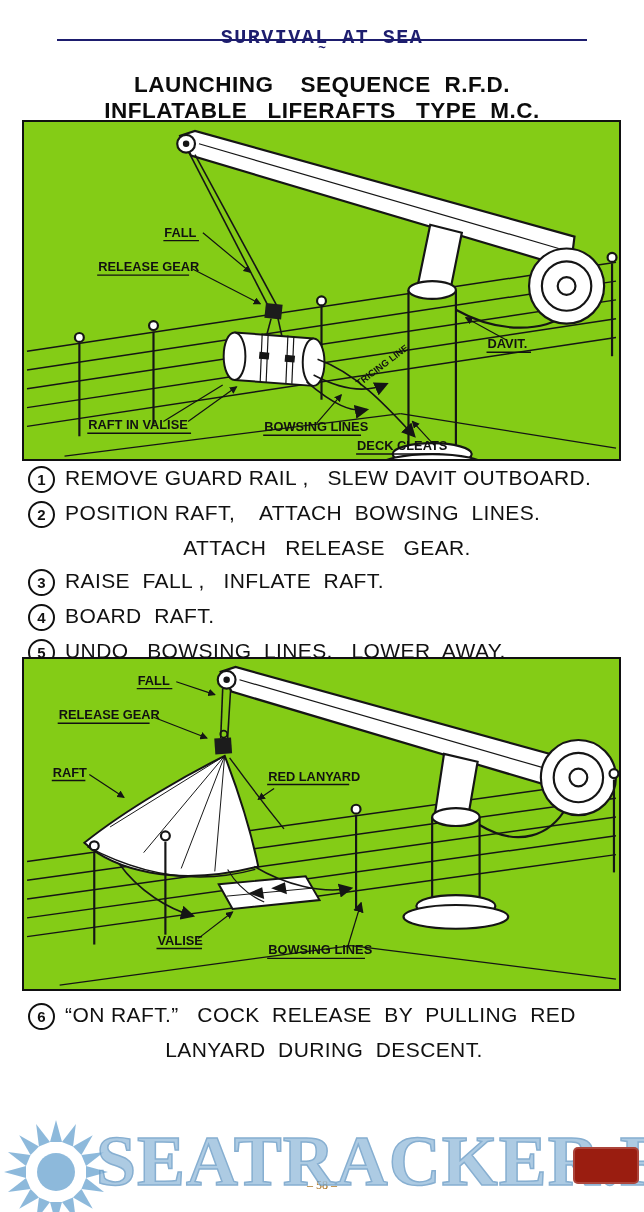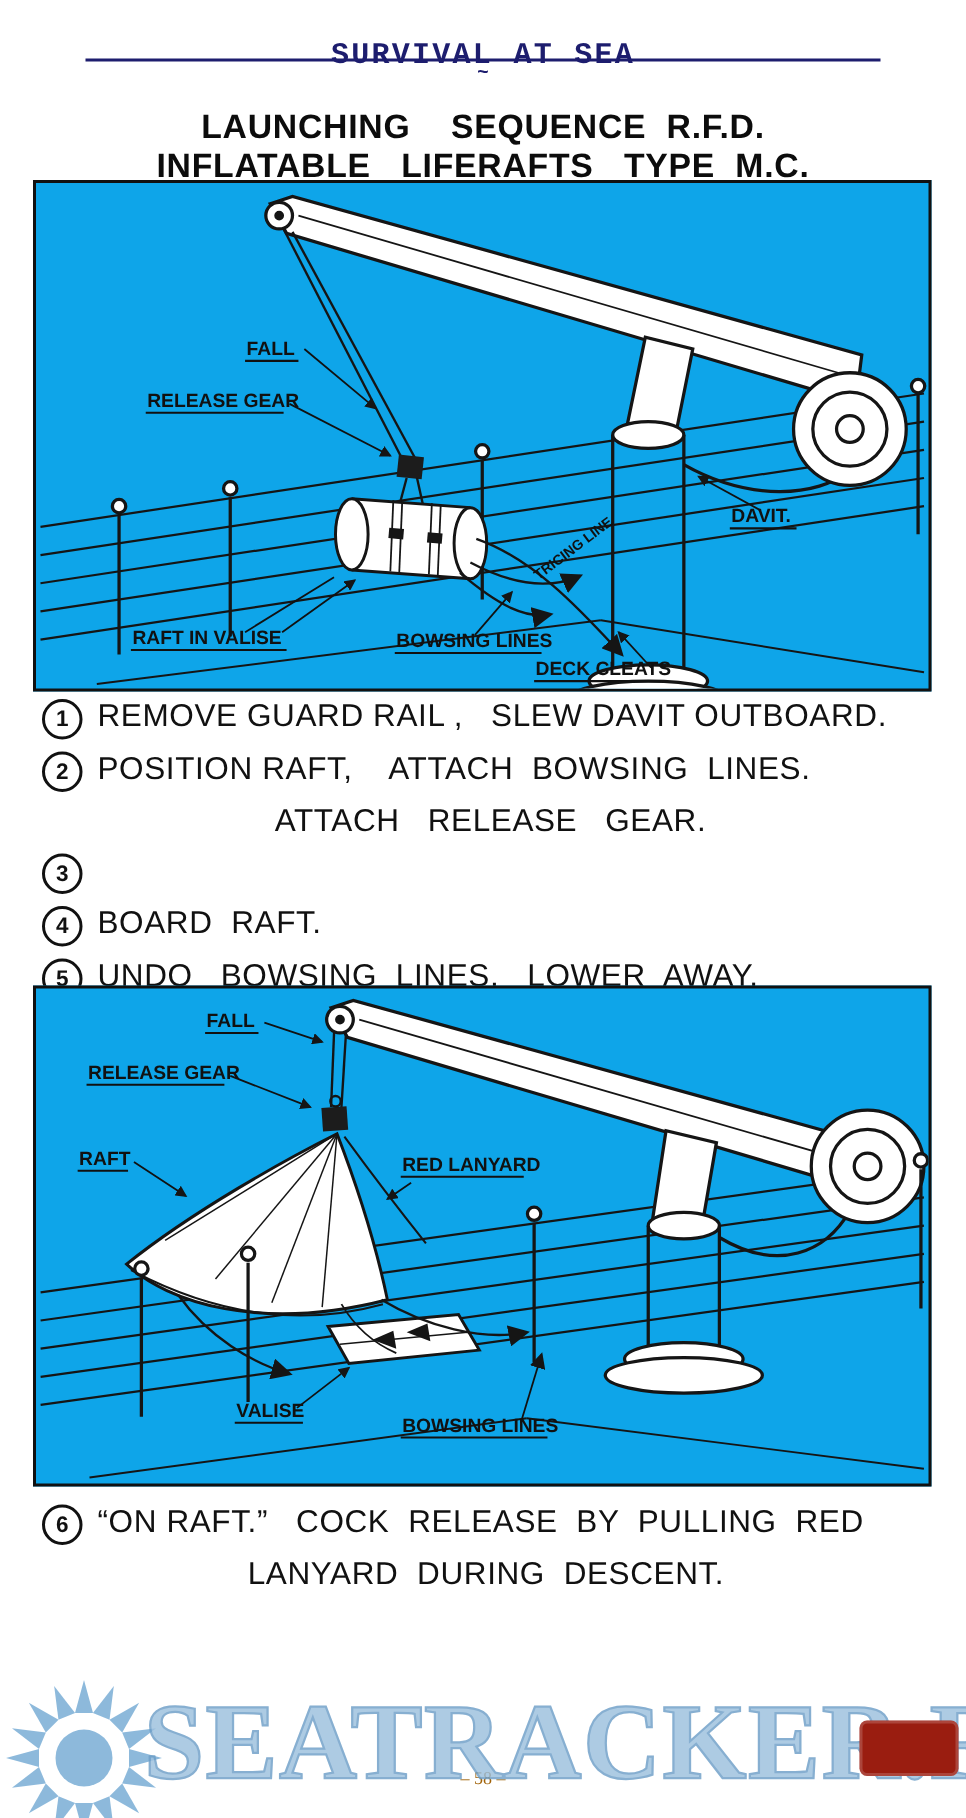--- a/index.html
+++ b/index.html
@@ -8,21 +8,21 @@
   .header-title{position:absolute;top:26px;left:0;width:100%;text-align:center;
         font-family:Liberation Mono, monospace;font-weight:700;font-size:20px;
         letter-spacing:1.5px;color:var(--header_navy,#1d1d6e)}
   .header-rule{position:absolute;top:39px;left:57px;width:530px;border-top:2px solid var(--header_navy,#1d1d6e)}
   .header-tick{position:absolute;top:40px;left:0;width:100%;text-align:center;
         color:var(--header_navy,#1d1d6e);font-size:13px;font-weight:700}
   .doc-title{position:absolute;left:0;width:100%;text-align:center;font-weight:700;
         font-size:22.5px;letter-spacing:.5px;white-space:pre-wrap;color:#0c0c0c}
   #title1{top:72px}
   #title2{top:98px}
-  .figbox{position:absolute;left:22px;width:599px;border:2.5px solid #111;background:#0ea5e9;box-sizing:border-box}
+  .figbox{position:absolute;left:22px;width:599px;border:2.5px solid #111;background:#84cc16;box-sizing:border-box}
   #fig1{top:120px;height:341px}
   #fig2{top:657px;height:334px}
   .figbox svg{display:block;width:100%;height:100%}
   .steps{position:absolute;left:24px;top:464px;width:606px}
   .step{display:flex;align-items:flex-start;margin-bottom:6px}
   .snum{width:23px;height:23px;border:2.6px solid #111;border-radius:50%;display:flex;
         align-items:center;justify-content:center;font-size:15px;font-weight:700;
         margin:2px 10px 0 4px;flex:none;box-sizing:content-box}
   .stxt{font-size:21px;font-weight:400;letter-spacing:.4px;white-space:pre-wrap;line-height:1.3}
   .step-cont{margin:0 0 6px 0;text-align:center;font-size:21px;font-weight:400;
@@ -166,20 +166,21 @@
       <span class="snum">1</span>
       <span class="stxt">REMOVE GUARD RAIL ,   SLEW DAVIT OUTBOARD.</span>
     </div>
     <div class="step">
       <span class="snum">2</span>
       <span class="stxt">POSITION RAFT,    ATTACH  BOWSING  LINES.</span>
     </div>
     <div class="step-cont">ATTACH   RELEASE   GEAR.</div>
     <div class="step">
       <span class="snum">3</span>
+      <span class="stxt">RAISE  FALL ,   INFLATE  RAFT.</span>
     </div>
     <div class="step">
       <span class="snum">4</span>
       <span class="stxt">BOARD  RAFT.</span>
     </div>
     <div class="step">
       <span class="snum">5</span>
       <span class="stxt">UNDO   BOWSING  LINES,   LOWER  AWAY.</span>
     </div>
   </div>

